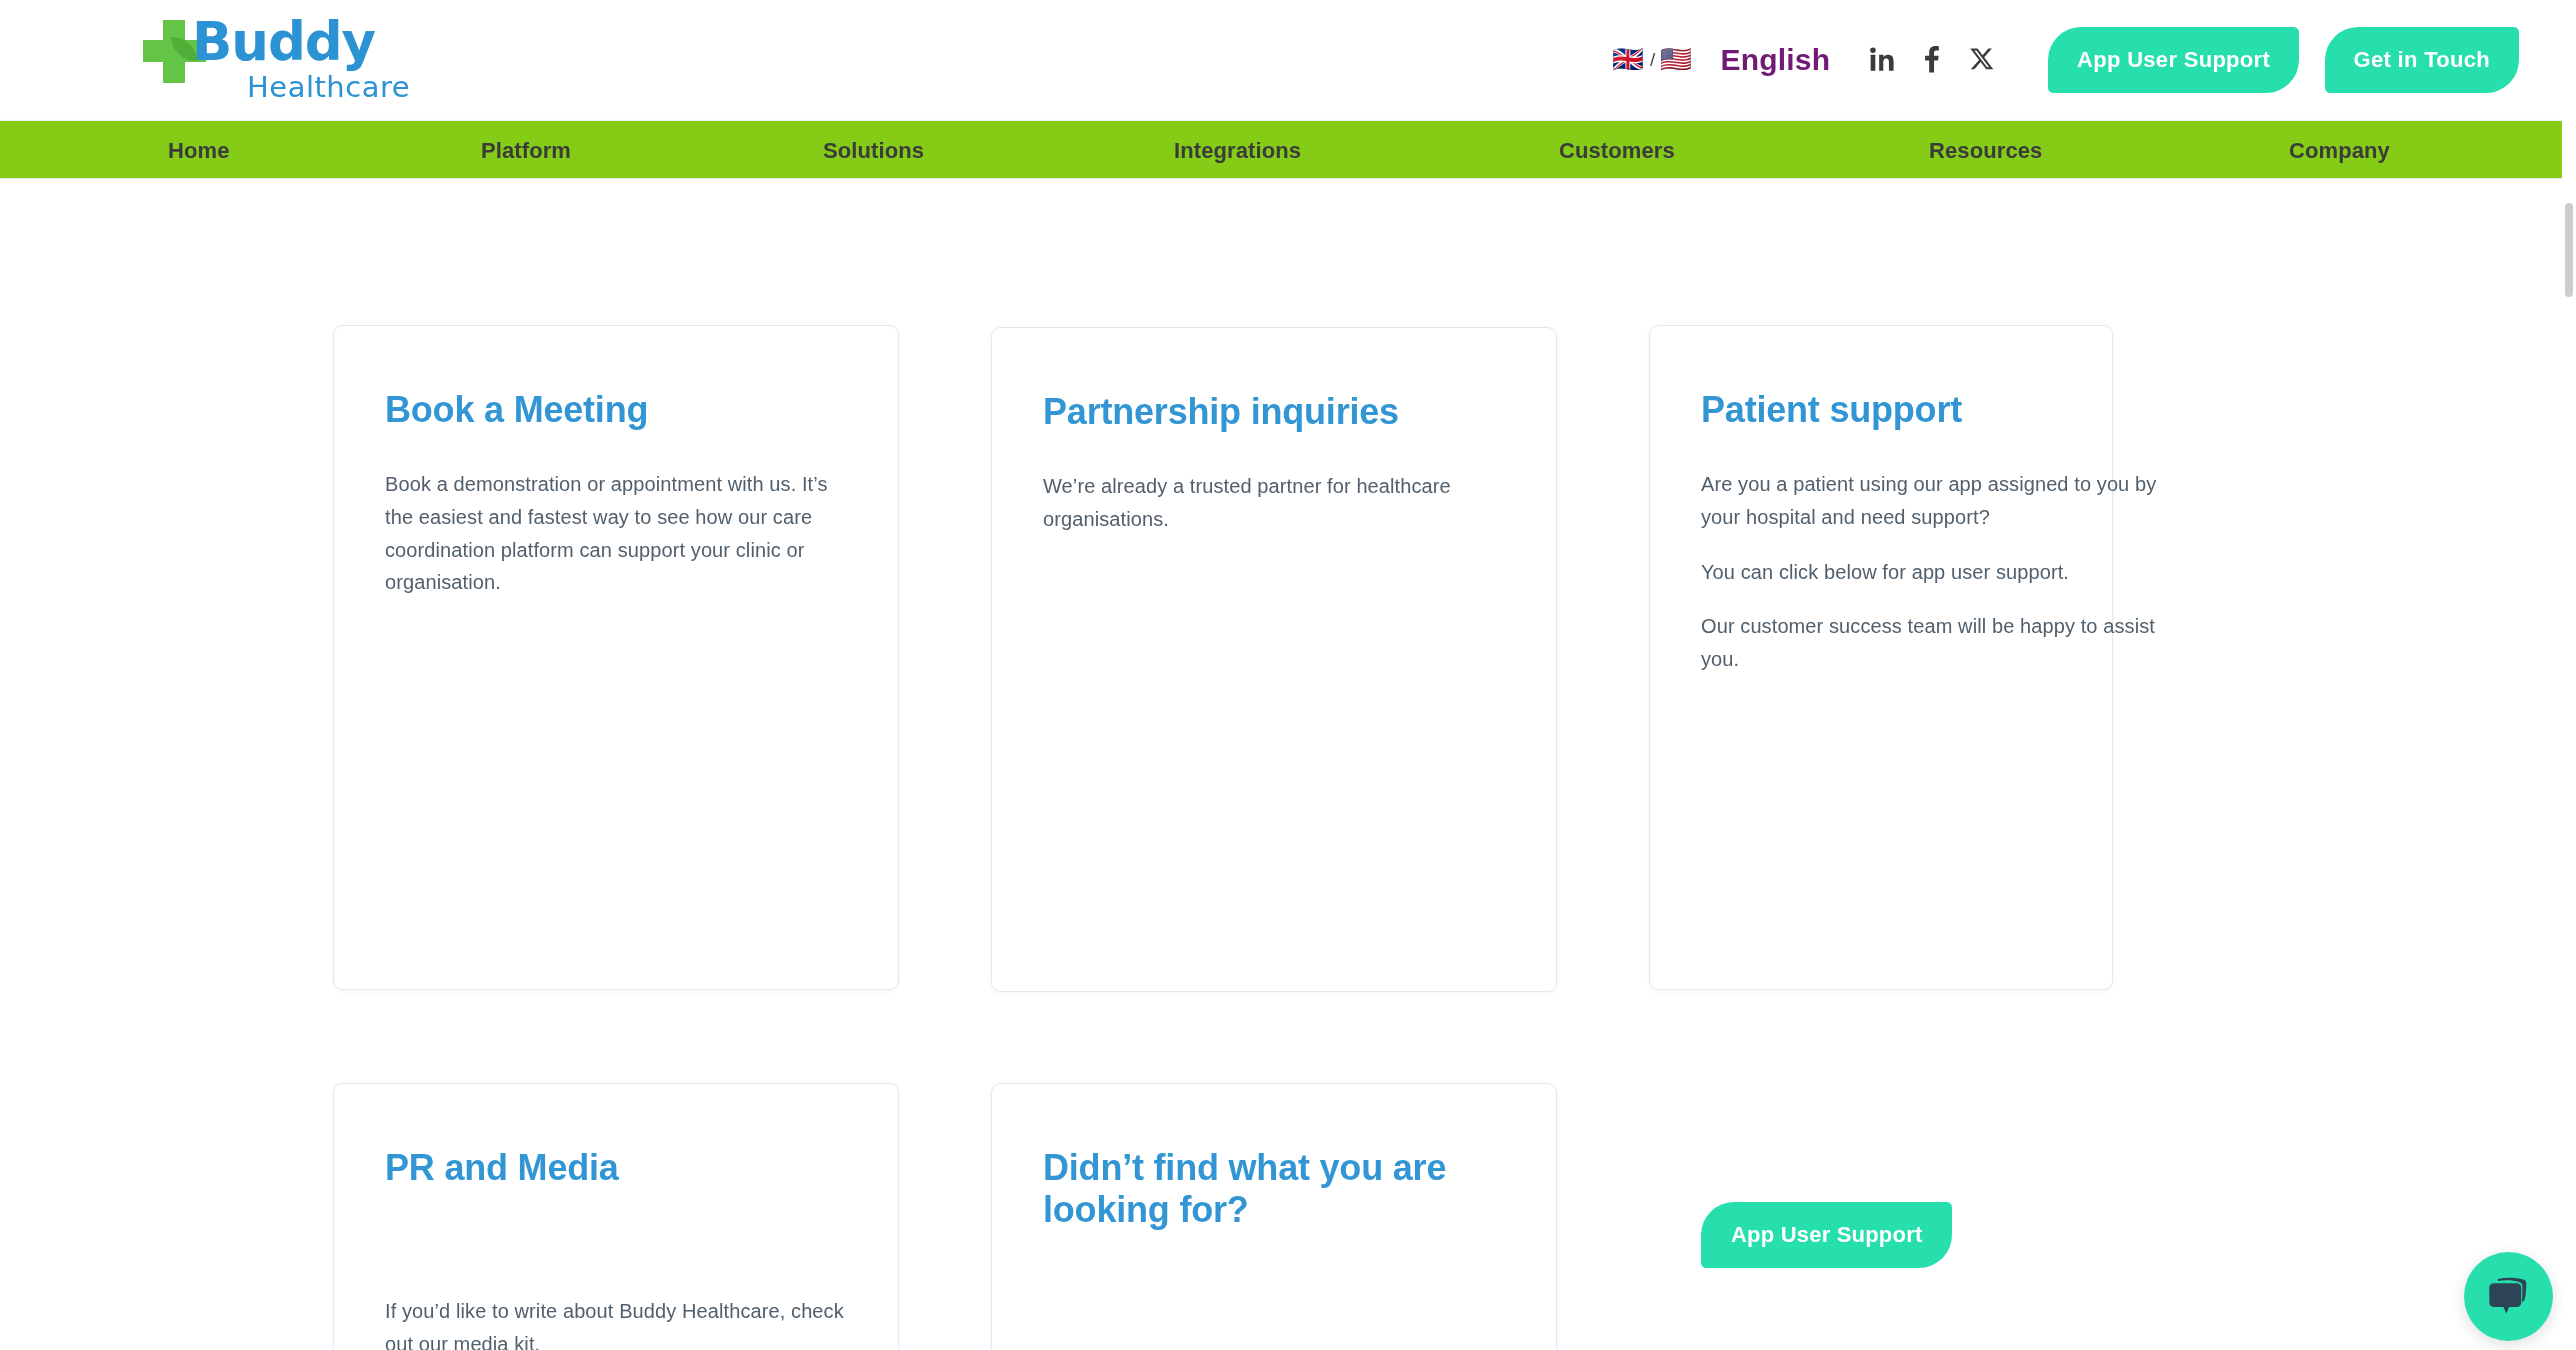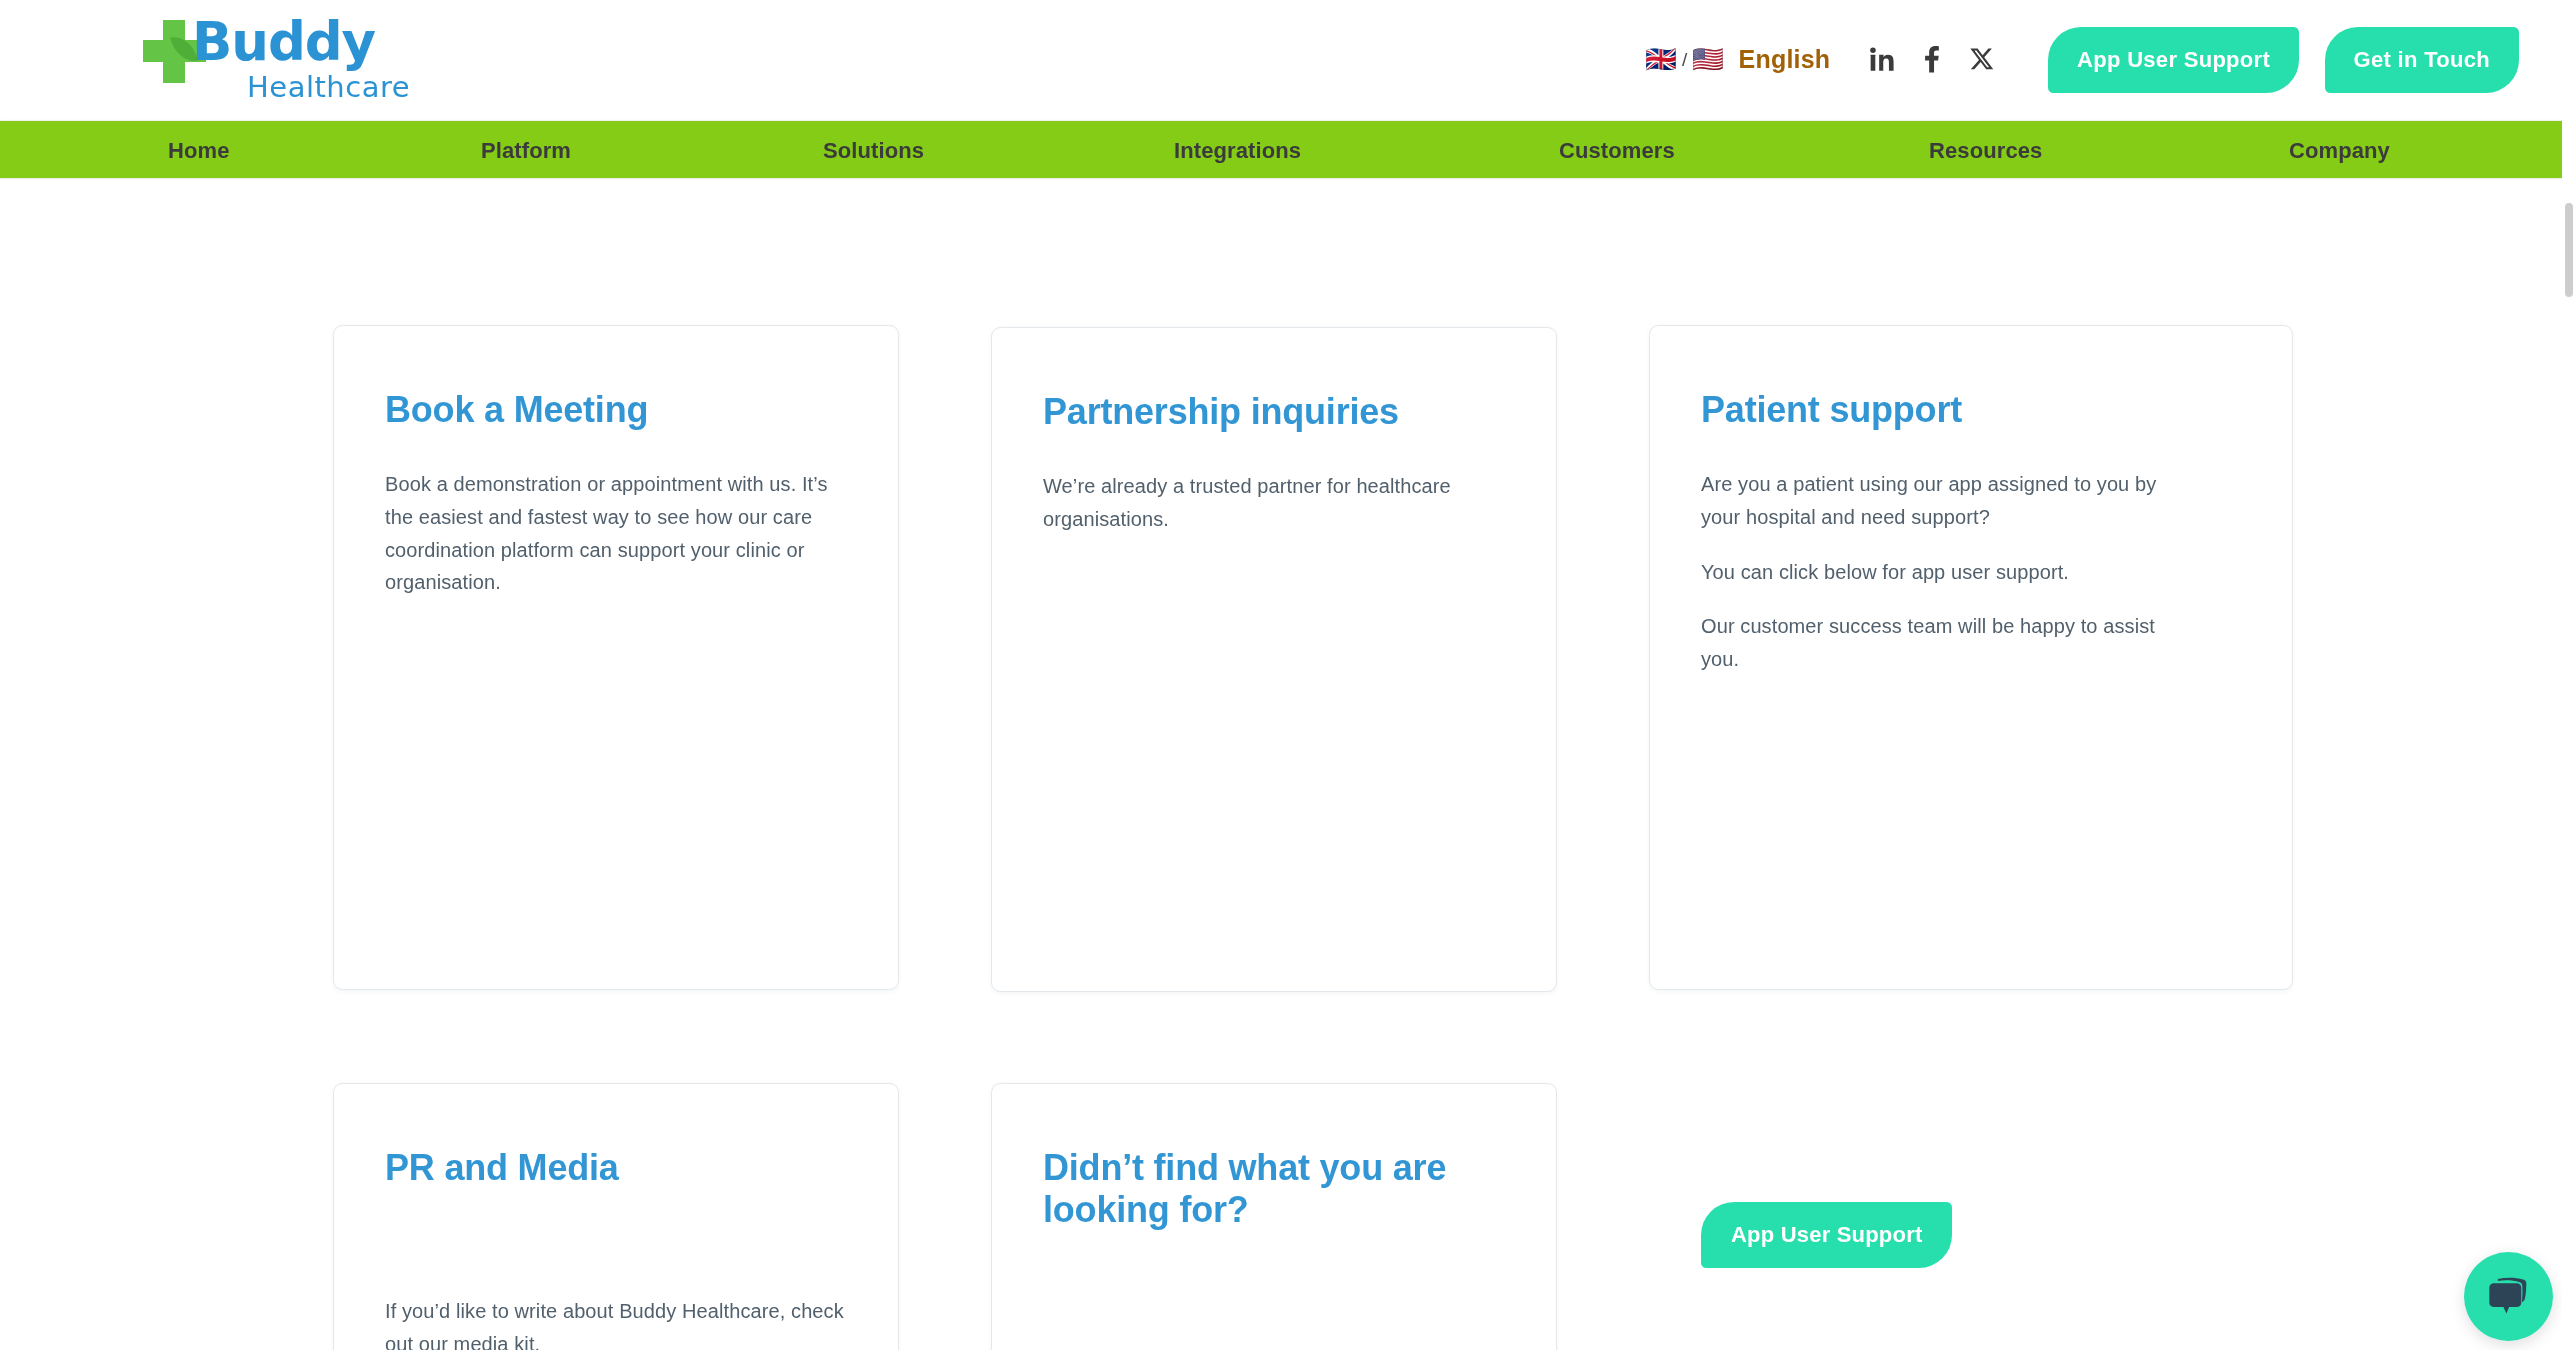--- a/index.html
+++ b/index.html
@@ -21,21 +21,21 @@
                border-radius:0 100% 0 100%; transform:rotate(-12deg); z-index:2; }
   .logo-word { position:absolute; left:49px; top:0px; font-size:53px; font-weight:700;
                color:#2b93d4; letter-spacing:-1.1px; font-family:"DejaVu Sans", sans-serif; }
   .logo-sub  { position:absolute; left:104px; top:59px; font-size:29px; font-weight:400;
                color:#2b93d4; letter-spacing:0.5px; font-family:"DejaVu Sans", sans-serif; }
 
   .hdr-right { position:absolute; right:43px; top:0; height:119px; display:flex; align-items:center; gap:0; }
   .lang { display:flex; align-items:center; gap:5.3px; margin-right:38px; }
   .flag { font-size:25.5px; line-height:1; }
   .slash { font-size:19px; color:#4a4a4a; }
-  .lang-label { font-size:25px; font-weight:700; color:#a16207; margin-left:9px; letter-spacing:0.2px; }
+  .lang-label { font-size:30px; font-weight:700; color:#701a75; margin-left:23px; letter-spacing:0.2px; }
   .socials { display:flex; align-items:center; gap:22px; margin-right:53px; }
   .soc-ic { width:27.6px; height:30px; display:flex; align-items:center; justify-content:center;
             color:#3b3b3b; font-size:27.6px; font-weight:700; line-height:1;
             font-family:"DejaVu Sans", sans-serif; }
   .soc-ic svg { display:block; }
 
   .btn-teal {
     background:#27dfad; color:#ffffff; font-size:22px; font-weight:700;
     letter-spacing:0.3px; padding:0 29px; height:66px; display:flex; align-items:center;
     justify-content:center; border:none; cursor:pointer; white-space:nowrap;
@@ -88,21 +88,21 @@
   .card-btn {
     position:absolute; left:51px; background:#27dfad; color:#fff; font-size:22px;
     font-weight:700; letter-spacing:0.2px; height:66px; padding:0 30px;
     display:flex; align-items:center; justify-content:center; border:none;
     cursor:pointer; border-radius:33px 5.3px 33px 5.3px; white-space:nowrap;
   }
 
   
   #card-0 { left:333px;  top:325px;  width:566px; height:665px; }
   #card-1 { left:991px; top:327px;  width:566px; height:665px; }
-  #card-2 { left:1649px; top:325px;  width:644px; height:665px; }
+  #card-2 { left:1649px; top:325px;  width:464px; height:665px; }
   #card-3 { left:333px;  top:1083px; width:566px; height:329px; }
   #card-4 { left:991px; top:1083px; width:566px; height:329px; }
 
   .t-top { top:63px; }
   .b-top { top:142px; }
   .link-pos { top:913px; }
   .btn-pos  { top:876px; }
   .t-top-b { top:63px; }
   .b-top-b { top:211px; }
 

